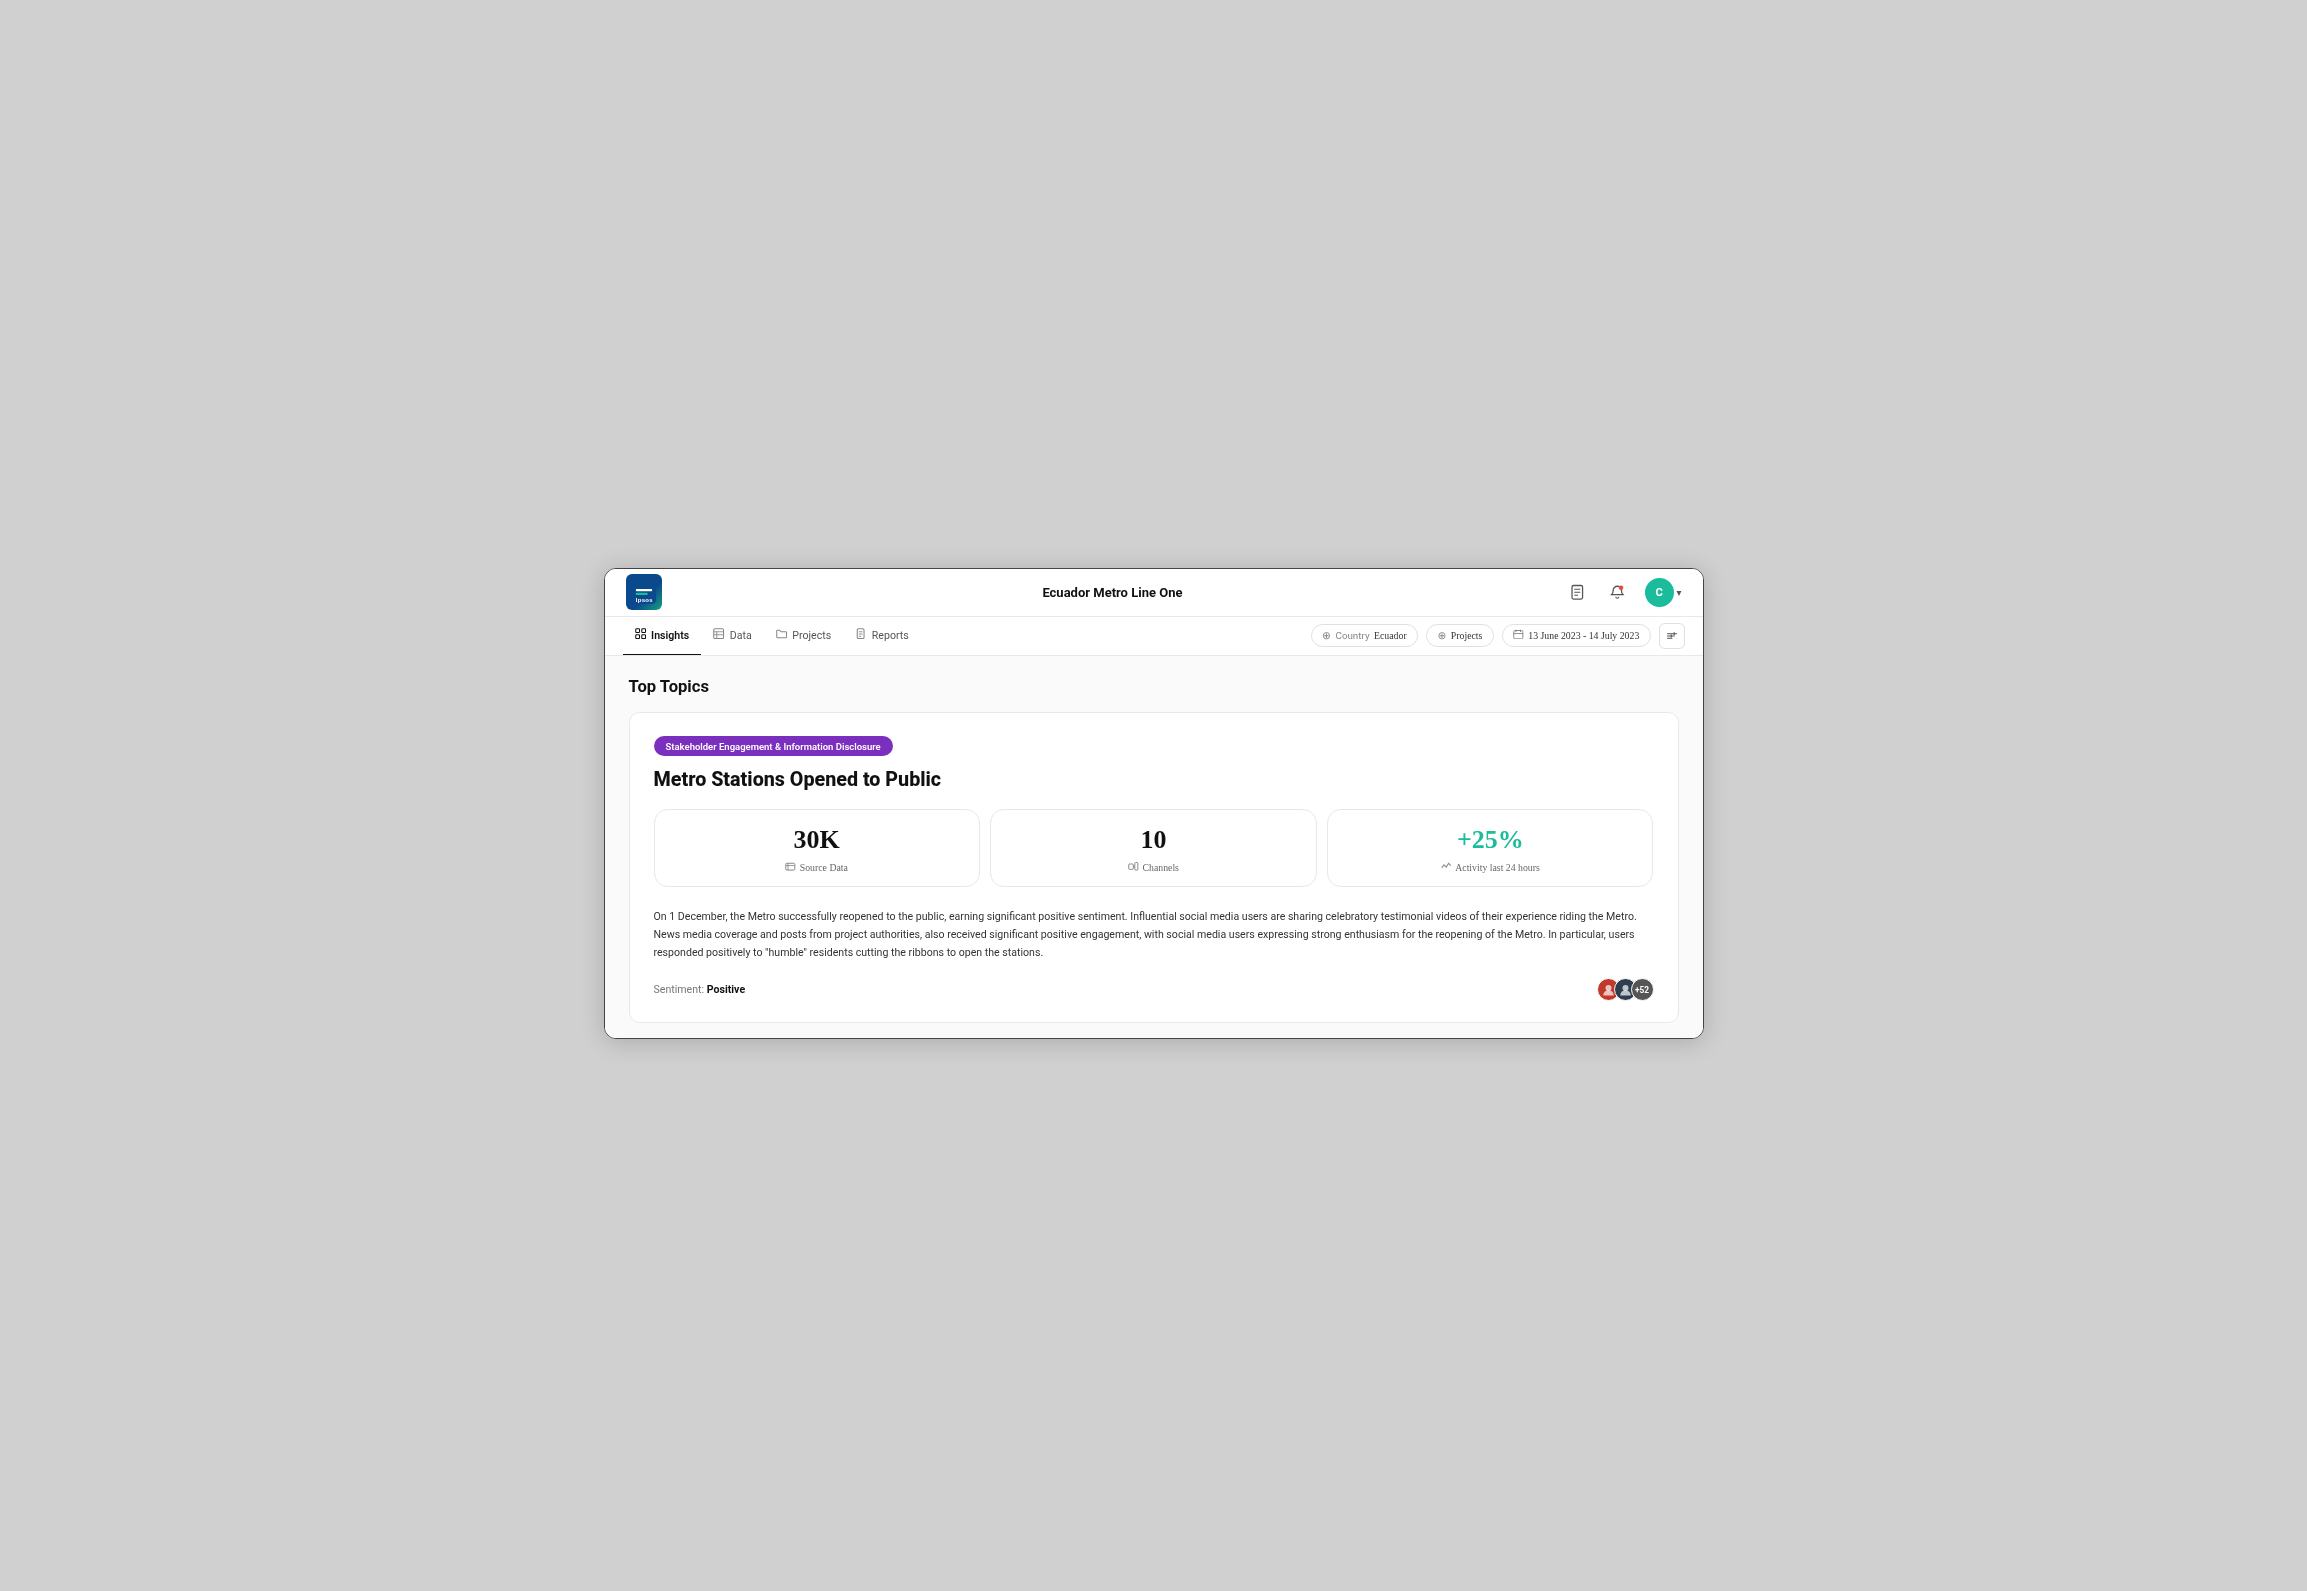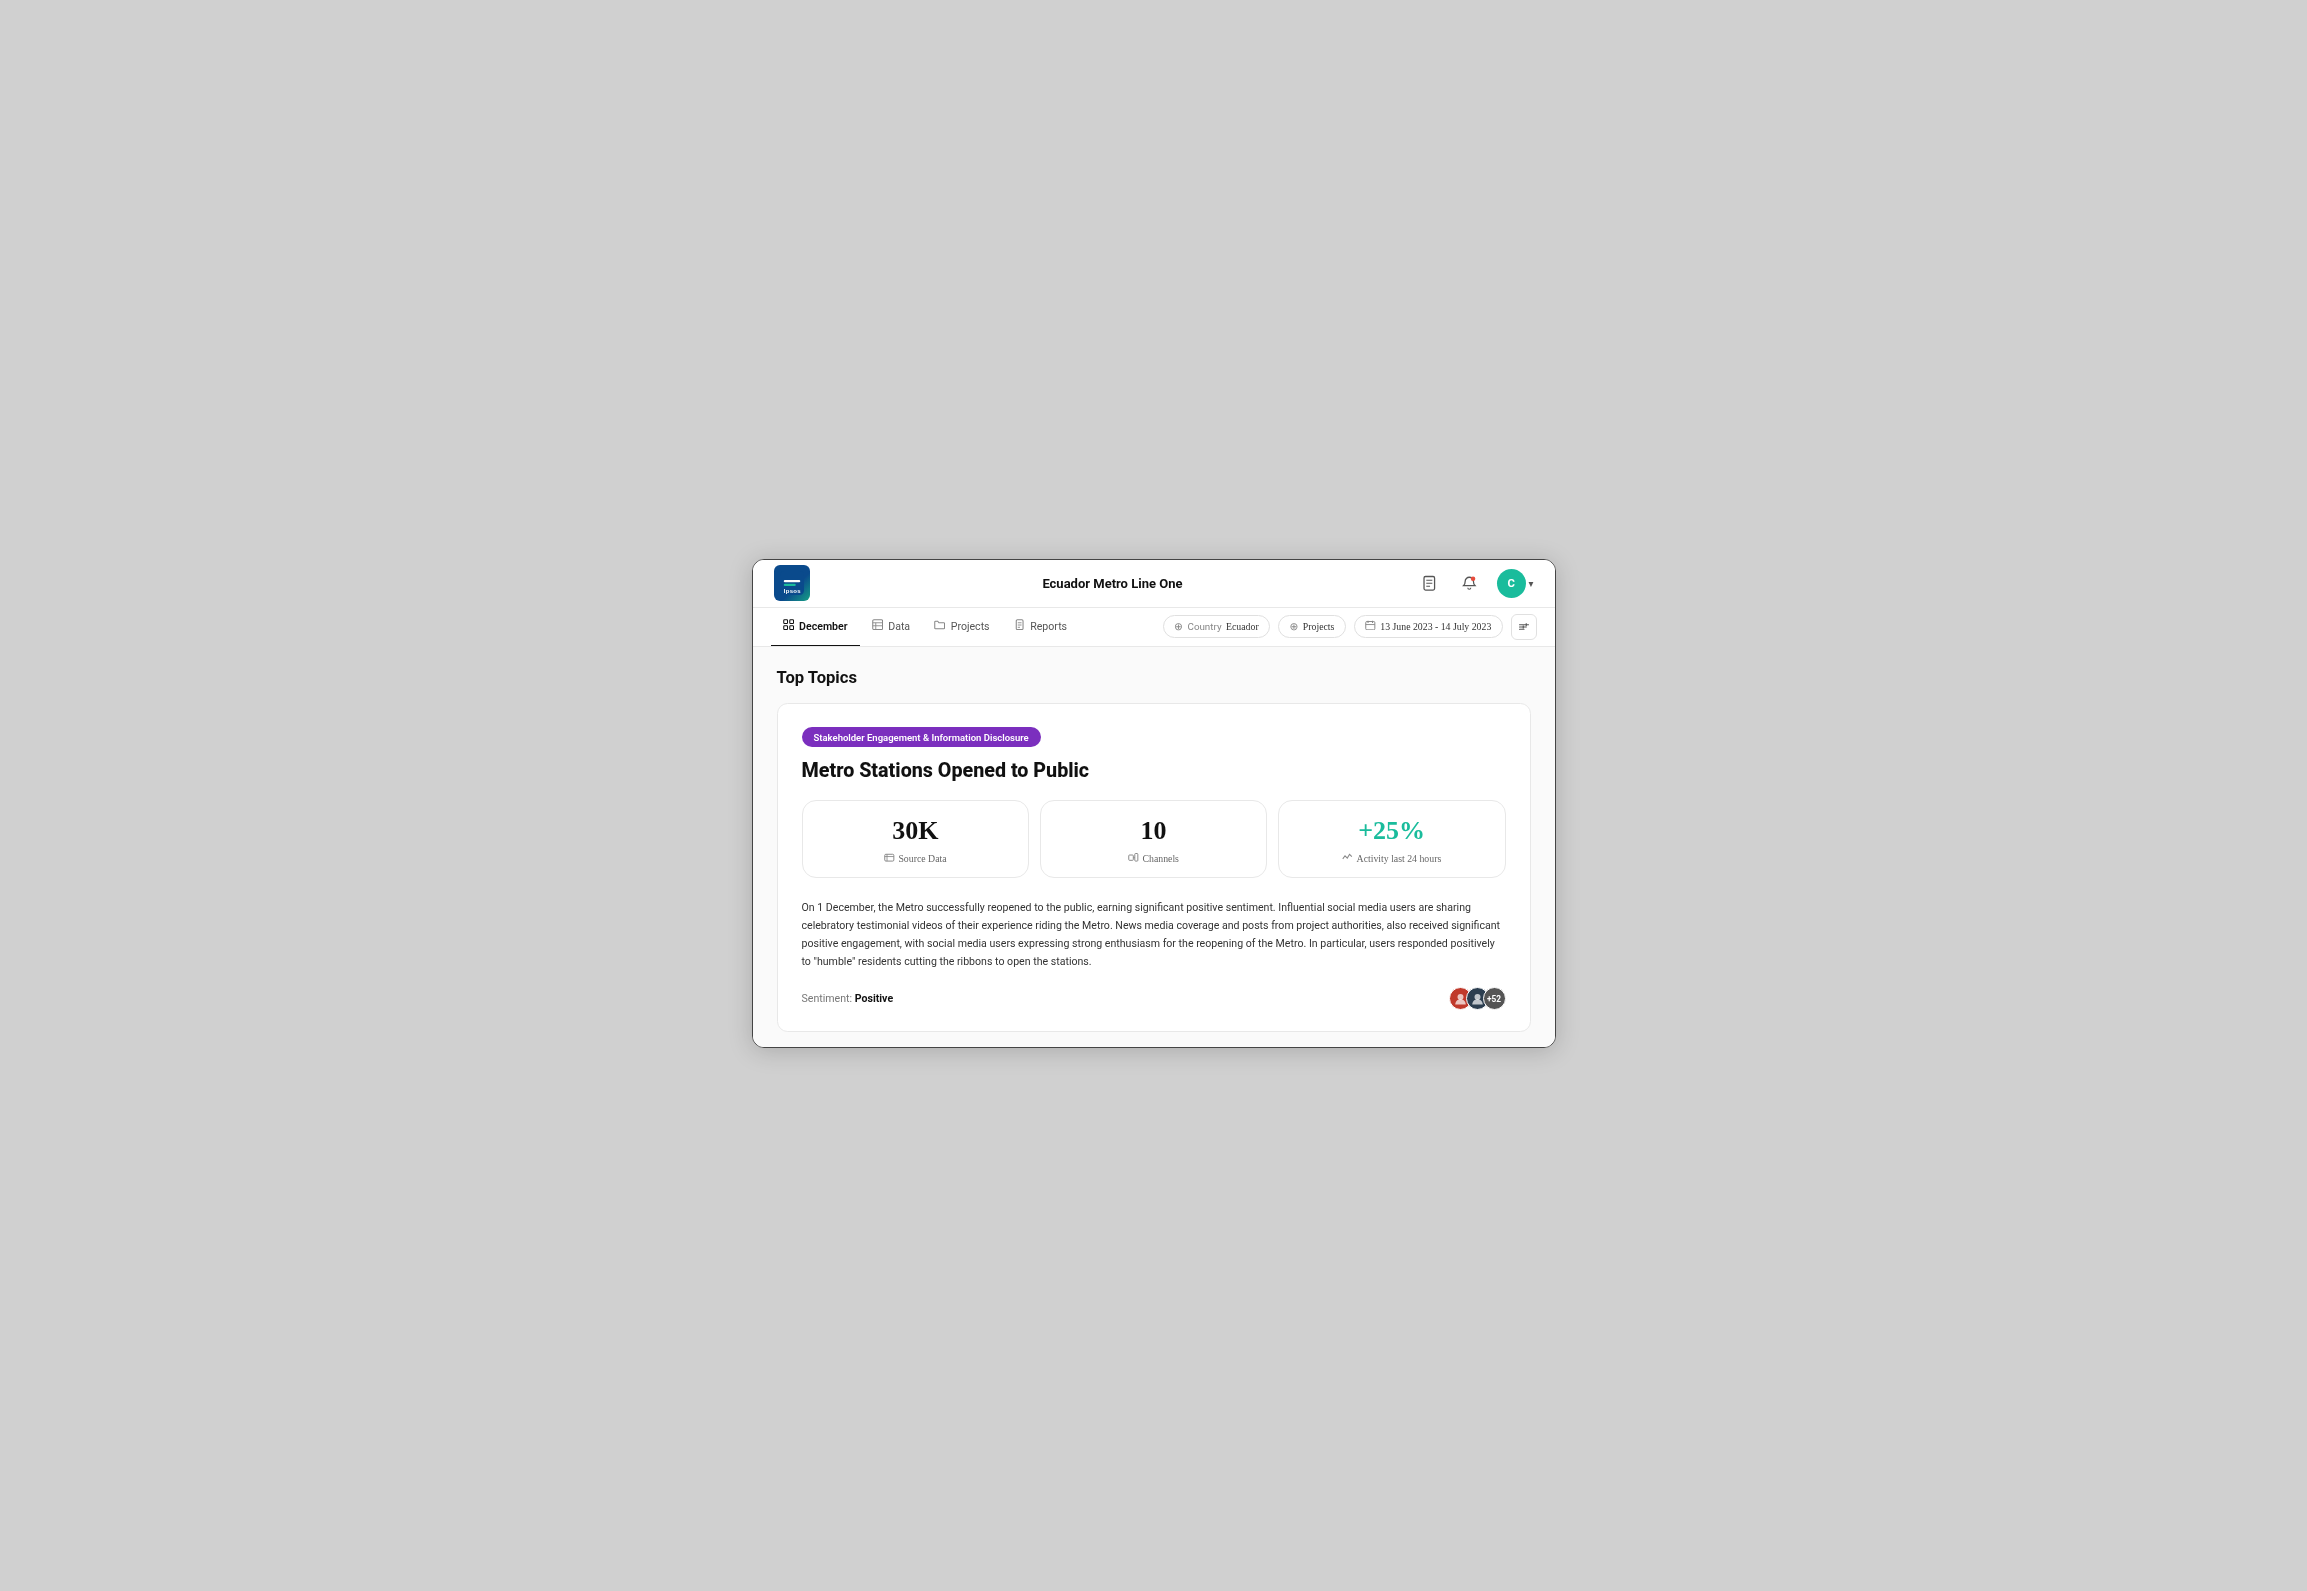--- a/index.html
+++ b/index.html
@@ -8,21 +8,21 @@
       display: flex;
       align-items: center;
       justify-content: center;
       min-height: 100vh;
       font-family: -apple-system, BlinkMacSystemFont, 'Segoe UI', Roboto, sans-serif;
     }
     .browser-window {
       background: #fff;
       border-radius: 12px;
       border: 1.5px solid #444;
-      width: 804px;
+      width: 1100px;
       overflow: hidden;
       box-shadow: 0 3px 24px rgba(0,0,0,0.18);
       margin-top: 16px;
     }
     
     .header {
       display: flex;
       align-items: center;
       padding: 0 21px;
       height: 48px;
@@ -351,21 +351,21 @@
     <div class="nav-left">
       <div class="nav-item active">
         <span class="nav-icon">
           <svg width="11.3" height="11.3" viewBox="0 0 15 15" fill="none">
               <rect x="1" y="1" width="5" height="5" rx="1" stroke="#111" stroke-width="1.4"></rect>
               <rect x="9" y="1" width="5" height="5" rx="1" stroke="#111" stroke-width="1.4"></rect>
               <rect x="1" y="9" width="5" height="5" rx="1" stroke="#111" stroke-width="1.4"></rect>
               <rect x="9" y="9" width="5" height="5" rx="1" stroke="#111" stroke-width="1.4"></rect>
             </svg>
         </span>
-        <span>December</span>
+        <span>Insights</span>
       </div>
       <div class="nav-item">
         <span class="nav-icon">
           <svg width="11.3" height="11.3" viewBox="0 0 15 15" fill="none">
               <rect x="1" y="1" width="13" height="13" rx="1.5" stroke="#888" stroke-width="1.4"></rect>
               <line x1="1" y1="5" x2="14" y2="5" stroke="#888" stroke-width="1.2"></line>
               <line x1="1" y1="9" x2="14" y2="9" stroke="#888" stroke-width="1.2"></line>
               <line x1="5" y1="5" x2="5" y2="14" stroke="#888" stroke-width="1.2"></line>
             </svg>
         </span>

